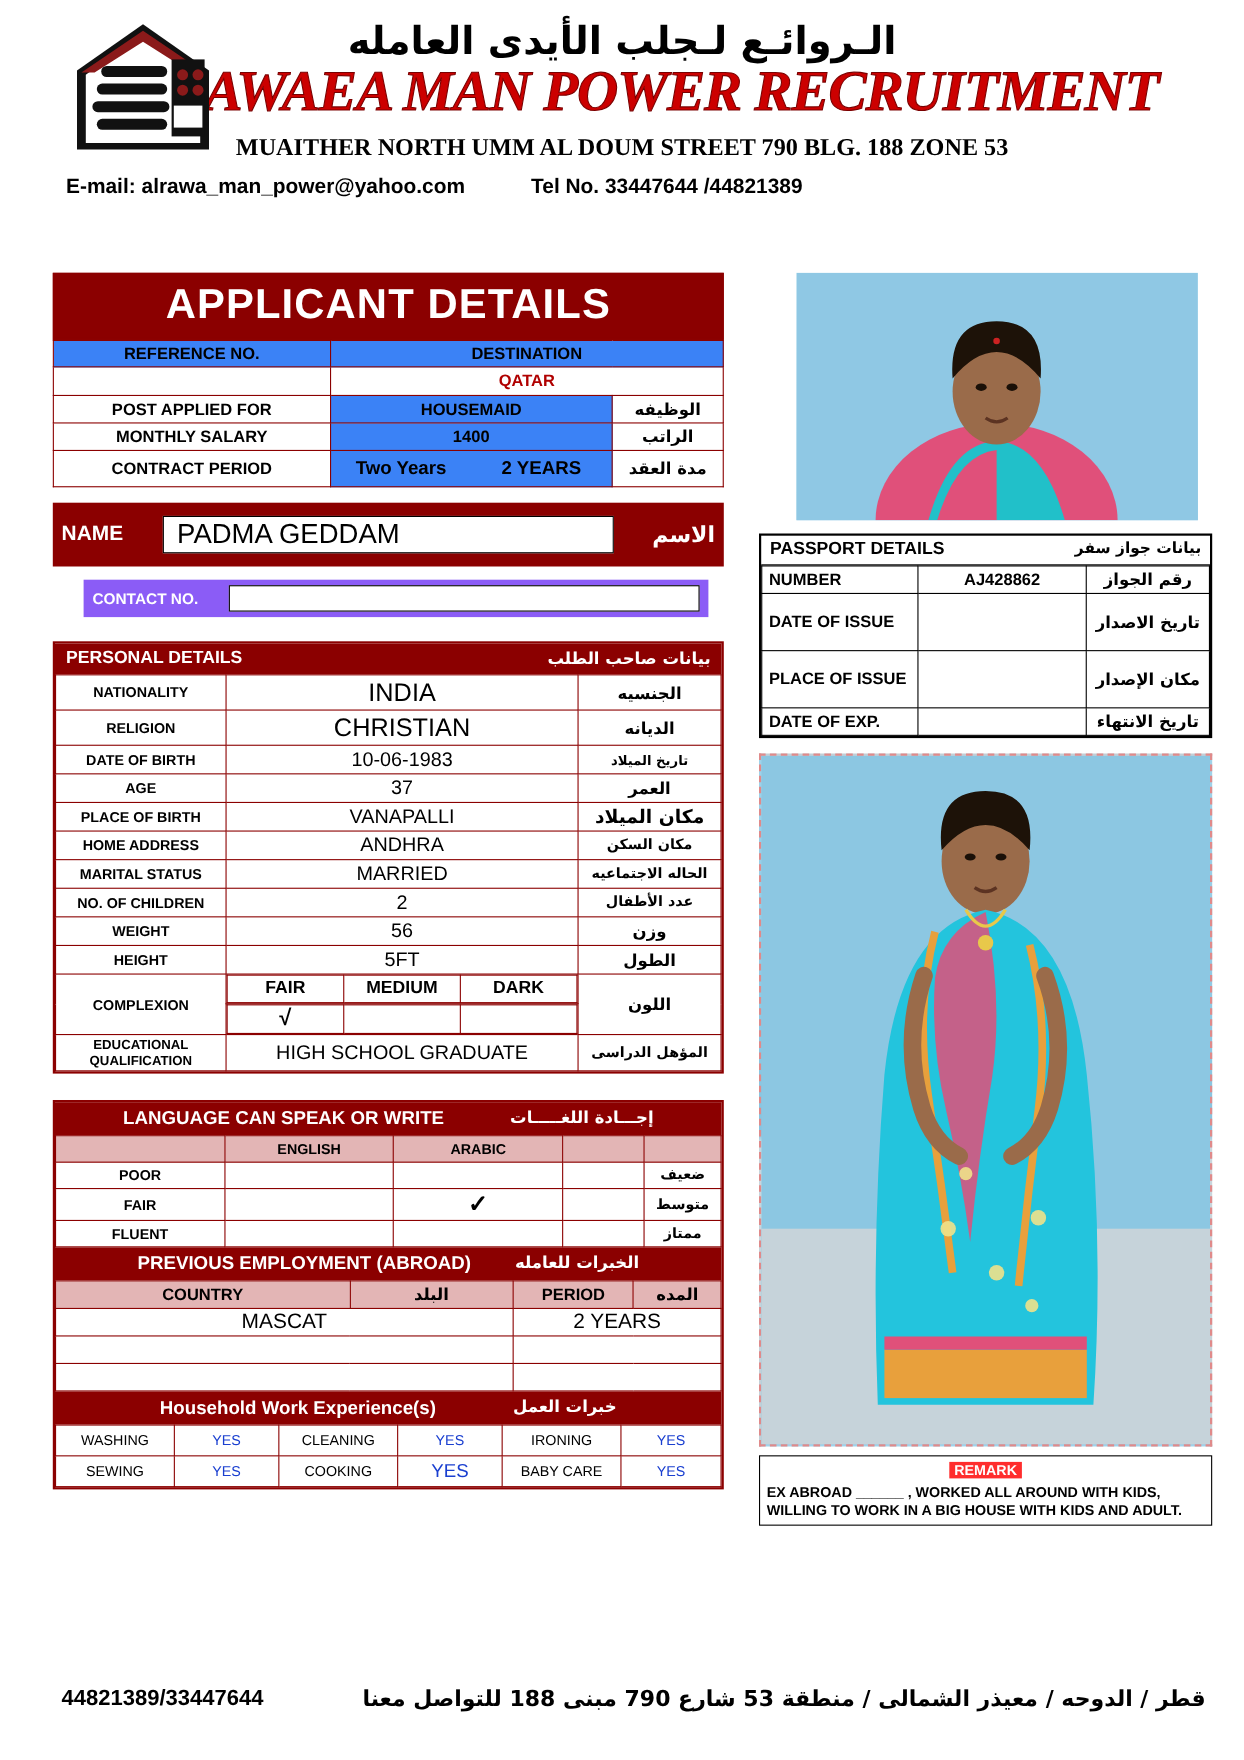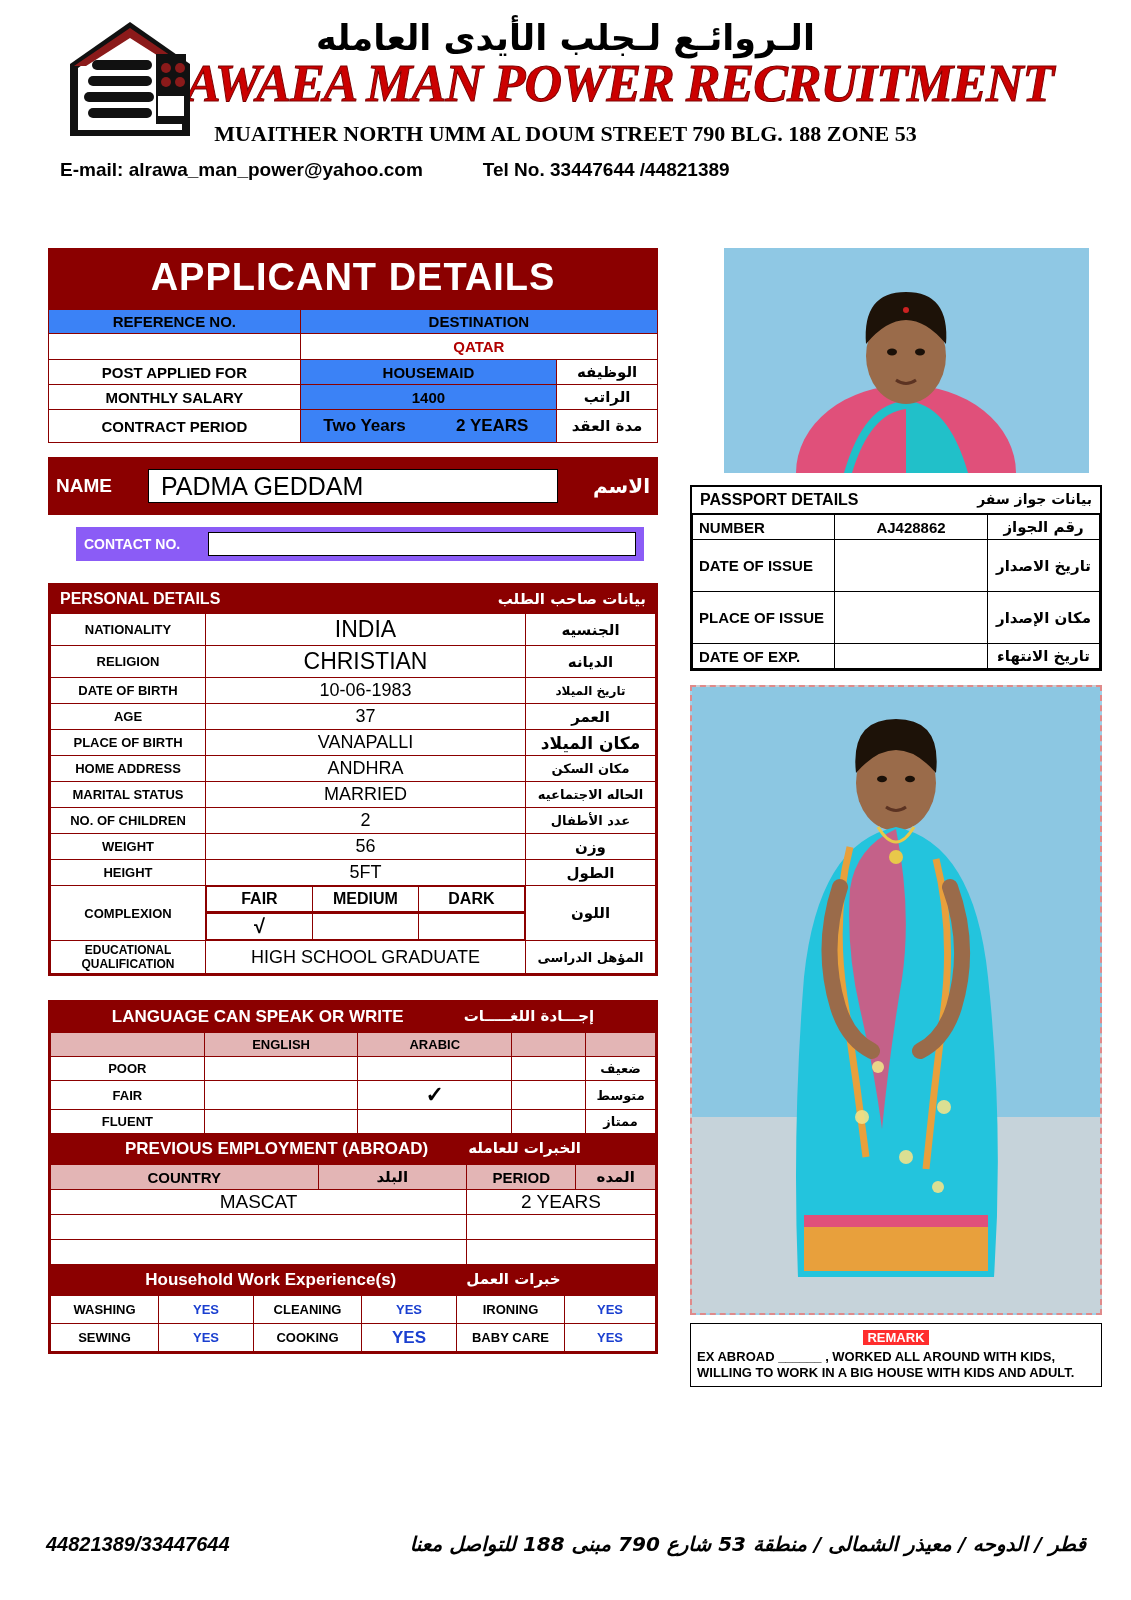--- a/index.html
+++ b/index.html
@@ -101,21 +101,21 @@
   table.lang td { border:1px solid #8b0000; height:24px; font-size:13px; text-align:center; font-weight:bold; padding:1px 3px; }
   .lang-sub { background:#e3b5b5; font-weight:bold; }
 
   .emp-head { background:#8b0000; color:#fff; display:flex; justify-content:center; gap:40px; padding:5px 10px; font-size:17px; font-weight:bold; }
   table.emp { width:100%; }
   table.emp td { border:1px solid #8b0000; height:25px; text-align:center; font-size:15px; padding:1px 3px; }
   .emp-sub td { background:#e3b5b5; font-weight:bold; font-size:17px; }
 
   .hw-head { background:#8b0000; color:#fff; text-align:center; padding:5px 10px; font-size:17px; font-weight:bold; display:flex; justify-content:center; gap:70px;}
   table.hw { width:100%; }
-  table.hw td { border:1px solid #8b0000; height:28px; text-align:center; font-size:13px; font-weight:bold; padding:1px 3px; }
+  table.hw td { border:1px solid #8b0000; height:28px; text-align:center; font-size:13px; font-weight:normal; padding:1px 3px; }
   .yes { color:#1a3fd0; font-weight:bold; font-size:14px; }
 
   
   .right-col { position:absolute; left:690px; top:248px; width:400px; }
   .photo1 {
     width:365px; height:225px; margin-left:34px;
     background:linear-gradient(#bfe2f2,#8fc8e4);
     position:relative; overflow:hidden;
   }
   .passport-wrap { margin-top:12px; border:2px solid #000; width:412px; }
@@ -132,23 +132,23 @@
     position:relative; overflow:hidden;
     background:linear-gradient(#9fd3ea,#86c4e0 55%,#c9d7de 56%,#c2cfd6);
   }
 
   .remark-box { margin-top:8px; width:412px; border:1px solid #000; padding:4px 6px; }
   .remark-tag { background:#ff2d2d; color:#fff; font-weight:bold; font-size:13px; display:inline-block; padding:0 4px; }
   .remark-txt { font-size:13px; font-weight:bold; line-height:1.25; margin-top:3px; }
 
   
   .footer {
-    position:absolute; left:46px; top:1532px; width:1040px;
+    position:absolute; left:56px; top:1532px; width:1040px;
     display:flex; justify-content:space-between; align-items:center;
-    font-size:20px; font-weight:bold;font-style:italic;
+    font-size:20px; font-weight:bold;
   }
   .footer .arfoot { font-family:"DejaVu Sans", sans-serif; direction:rtl; font-size:20px; font-weight:bold; }
   .tick { font-size:20px; font-weight:bold; }
 </style>
 </head>
 <body>
 
 <div class="page">
 
   <div class="header">

